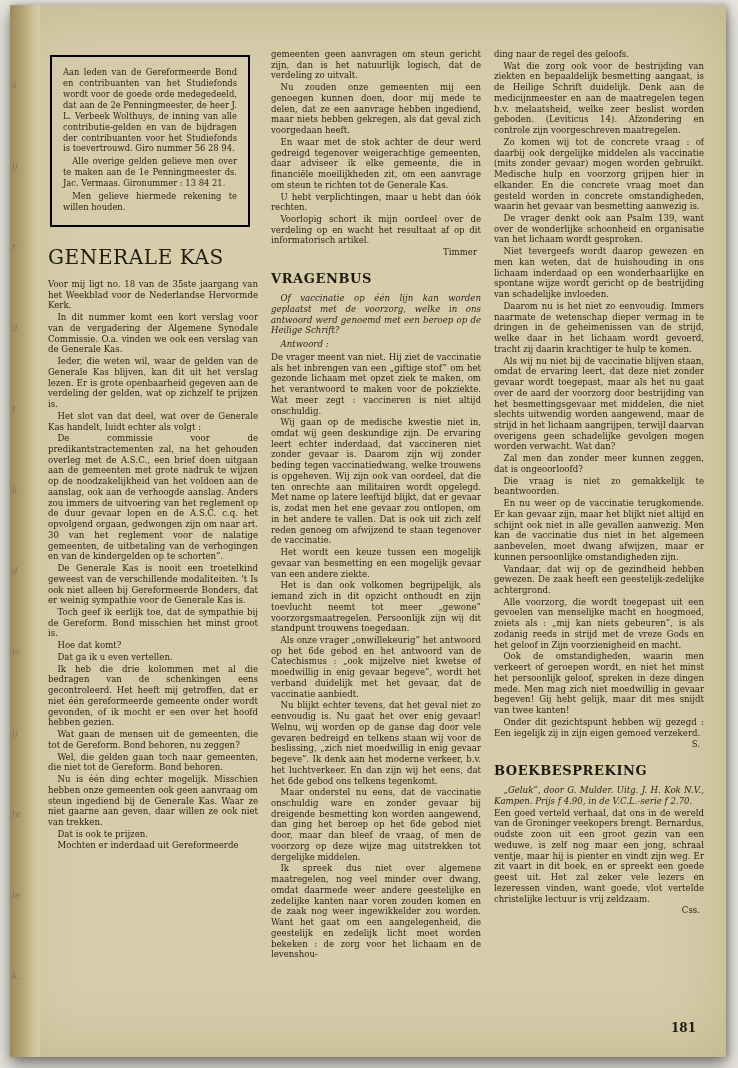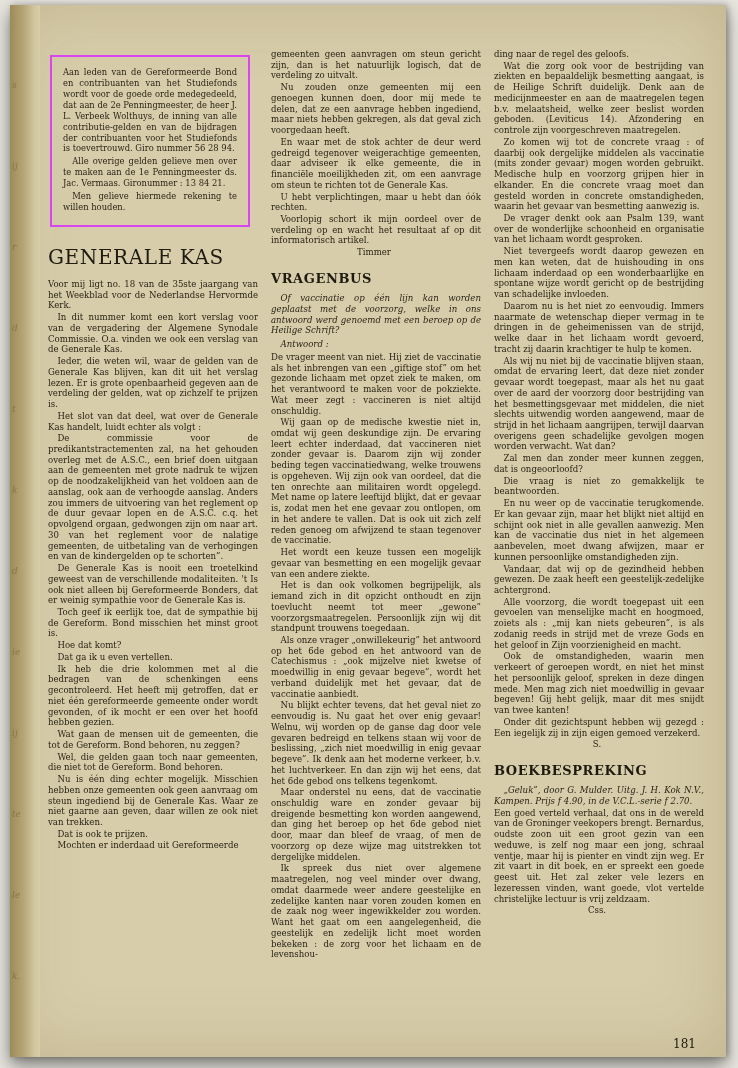--- a/index.html
+++ b/index.html
@@ -28,38 +28,38 @@
     position:absolute; left:38px; top:44px; right:22px; bottom:18px;
     display:flex; gap:13px; overflow:hidden;
   }
   .col {
     flex:1 1 0; min-width:0; overflow:hidden;
     color:#2b2417; font-size:8.6px; line-height:1.25; text-align:justify;
   }
   .para { margin:0 0 1px 0; text-indent:1.1em; }
   .para:first-child { text-indent:0; }
   .notice-box {
-    border:2px solid #d946ef; padding:10px 11px; margin:6px 8px 18px 2px;
+    border:2px solid #000000; padding:10px 11px; margin:6px 8px 18px 2px;
     font-size:8.4px; line-height:1.3;
   }
   .notice-box .para { margin-bottom:2px; }
   h1.big-title {
     font-size:20px; font-weight:normal; letter-spacing:0.6px;
     margin:4px 0 9px 0; color:#1f1a10; white-space:nowrap;
   }
   h2.sec-title {
     font-size:13px; font-weight:bold; text-align:left;
     letter-spacing:0.6px; margin:13px 0 6px 0; color:#1f1a10;
   }
-  .sig { text-align:center; margin:0 4px 2px 0; font-size:8.6px; }
+  .sig { text-align:right; margin:0 4px 2px 0; font-size:8.6px; }
   .italic { font-style:italic; }
   .answer-label { font-style:italic; margin:3px 0 2px 0; text-indent:1.1em; }
   .pageno {
-    position:absolute; right:30px; bottom:6px;
-    font-weight:normal; font-size:12px; color:#1f1a10;
+    position:absolute; right:30px; bottom:22px;
+    font-weight:bold; font-size:12px; color:#1f1a10;
   }
 </style>
 </head>
 <body>
 
 <div class="page">
 
   <div class="spine">
       <p class="spine-mark">s</p>
       <p class="spine-mark">ij</p>

